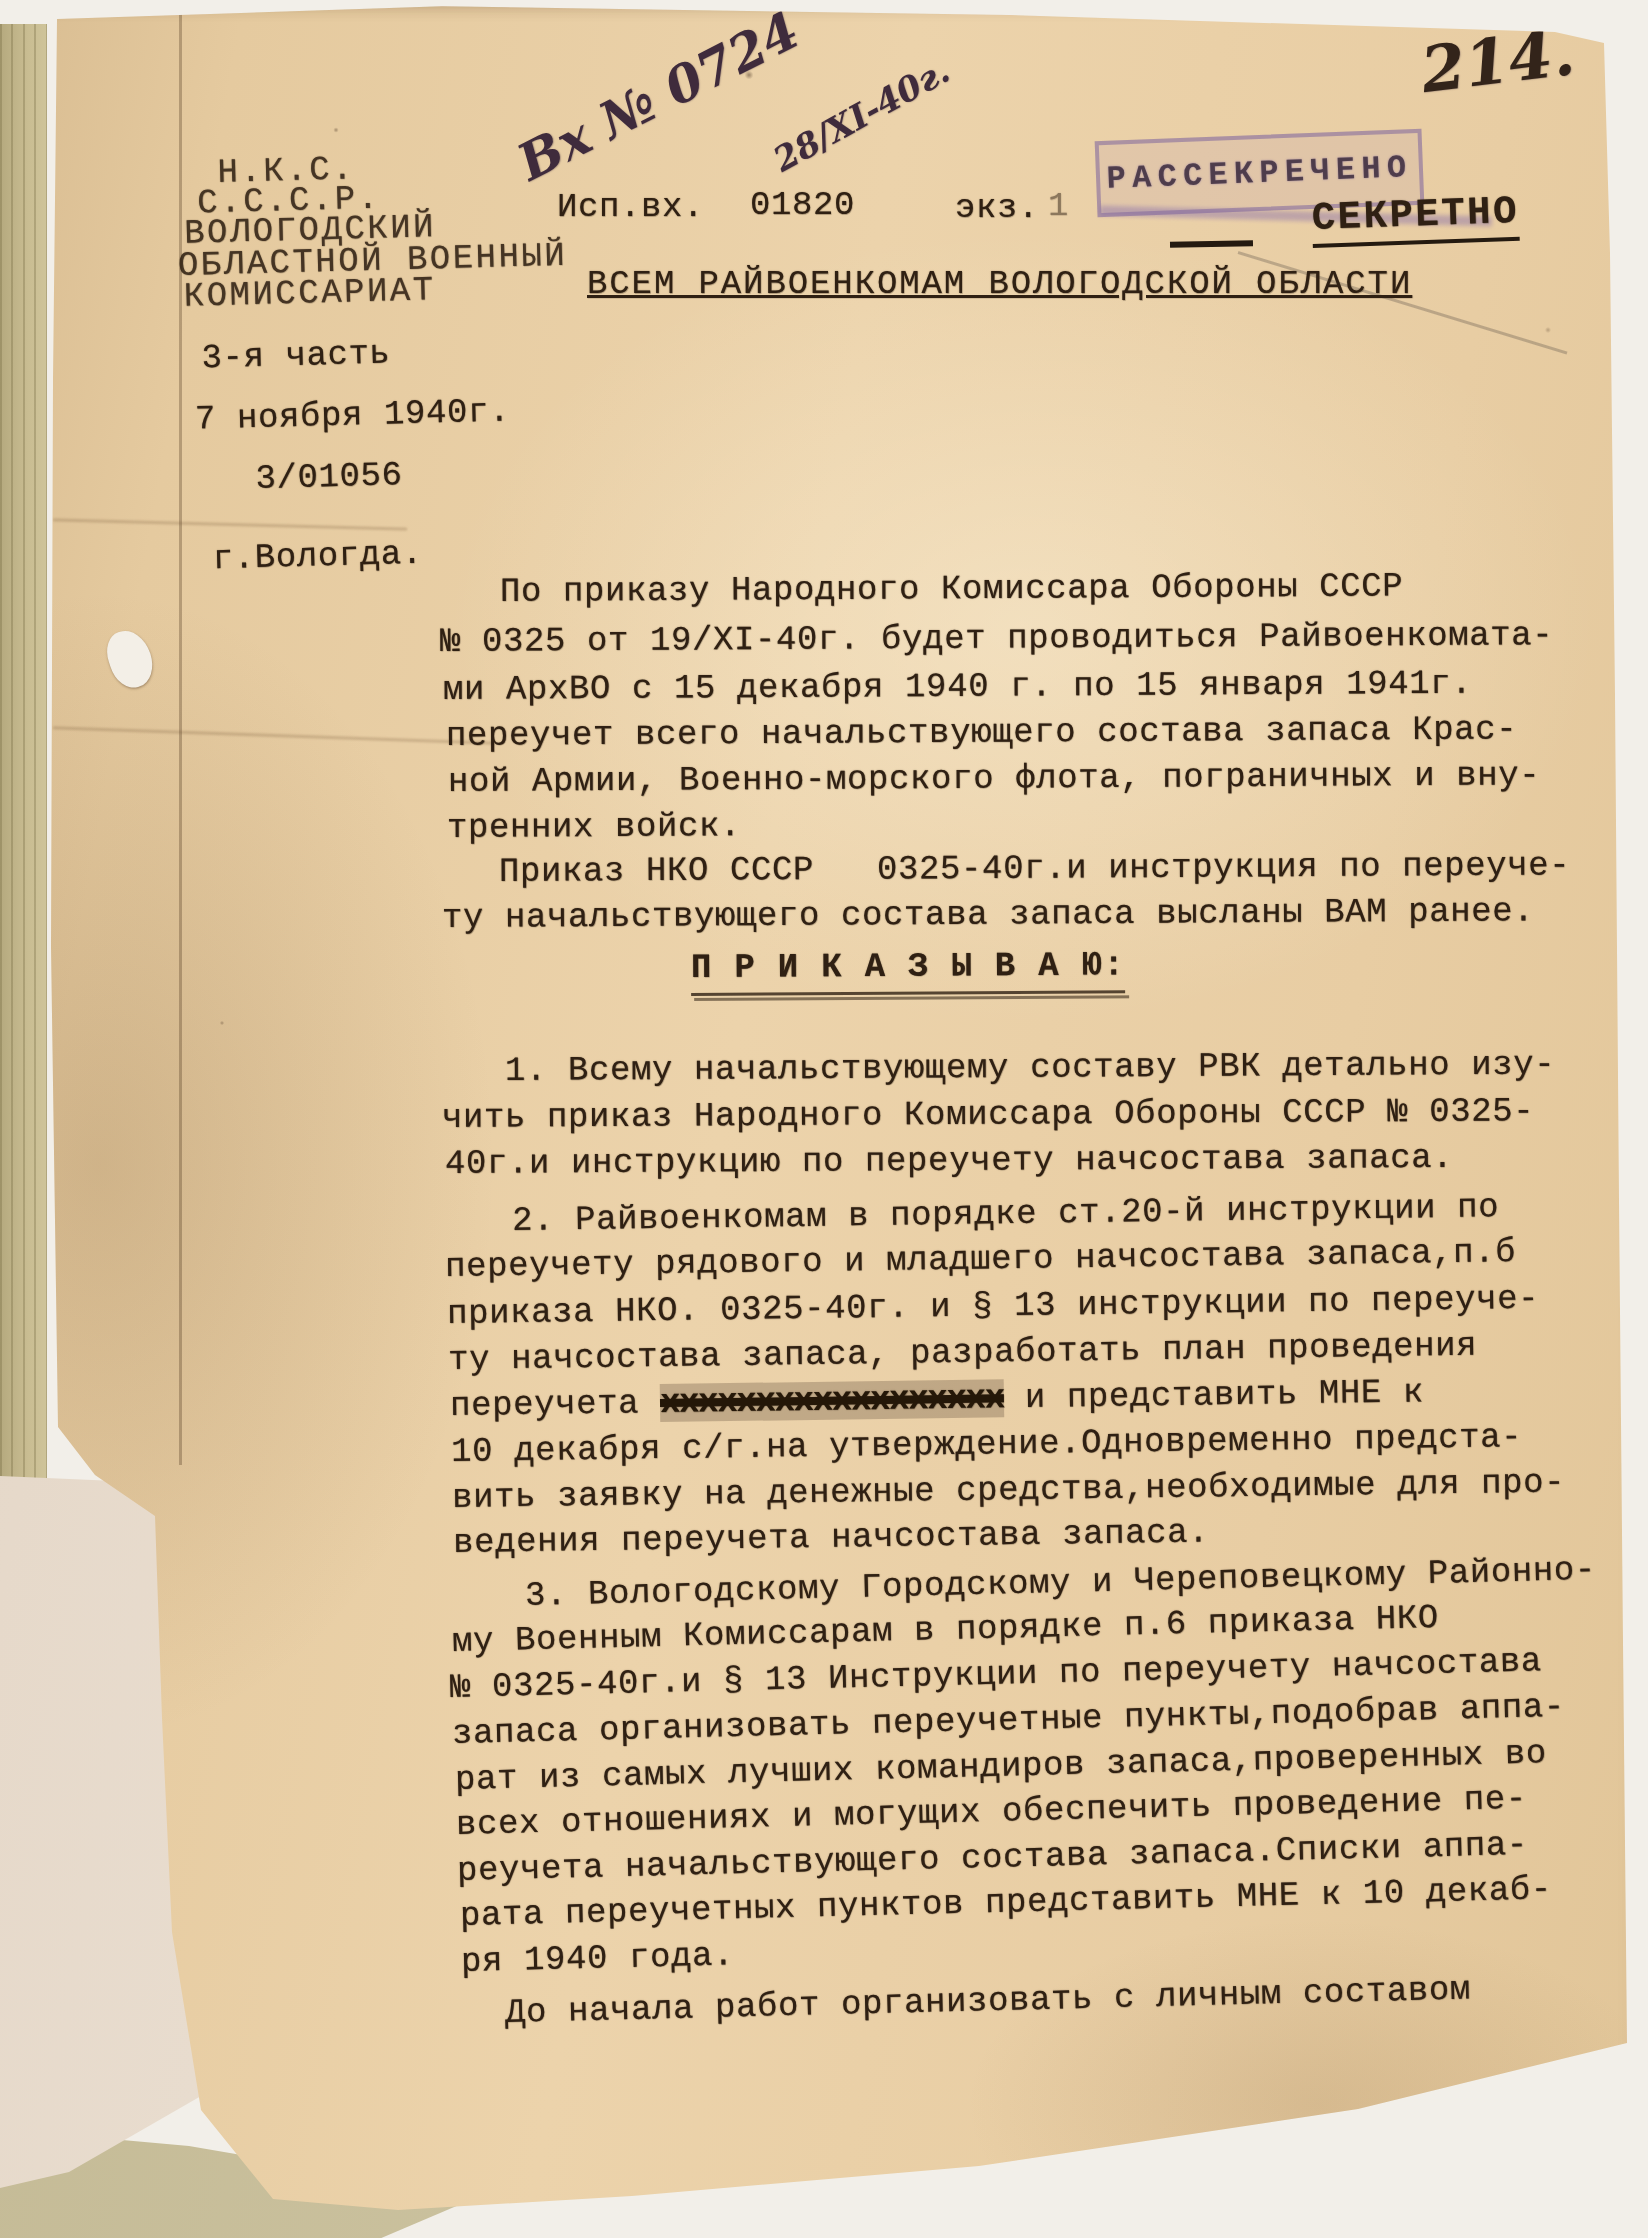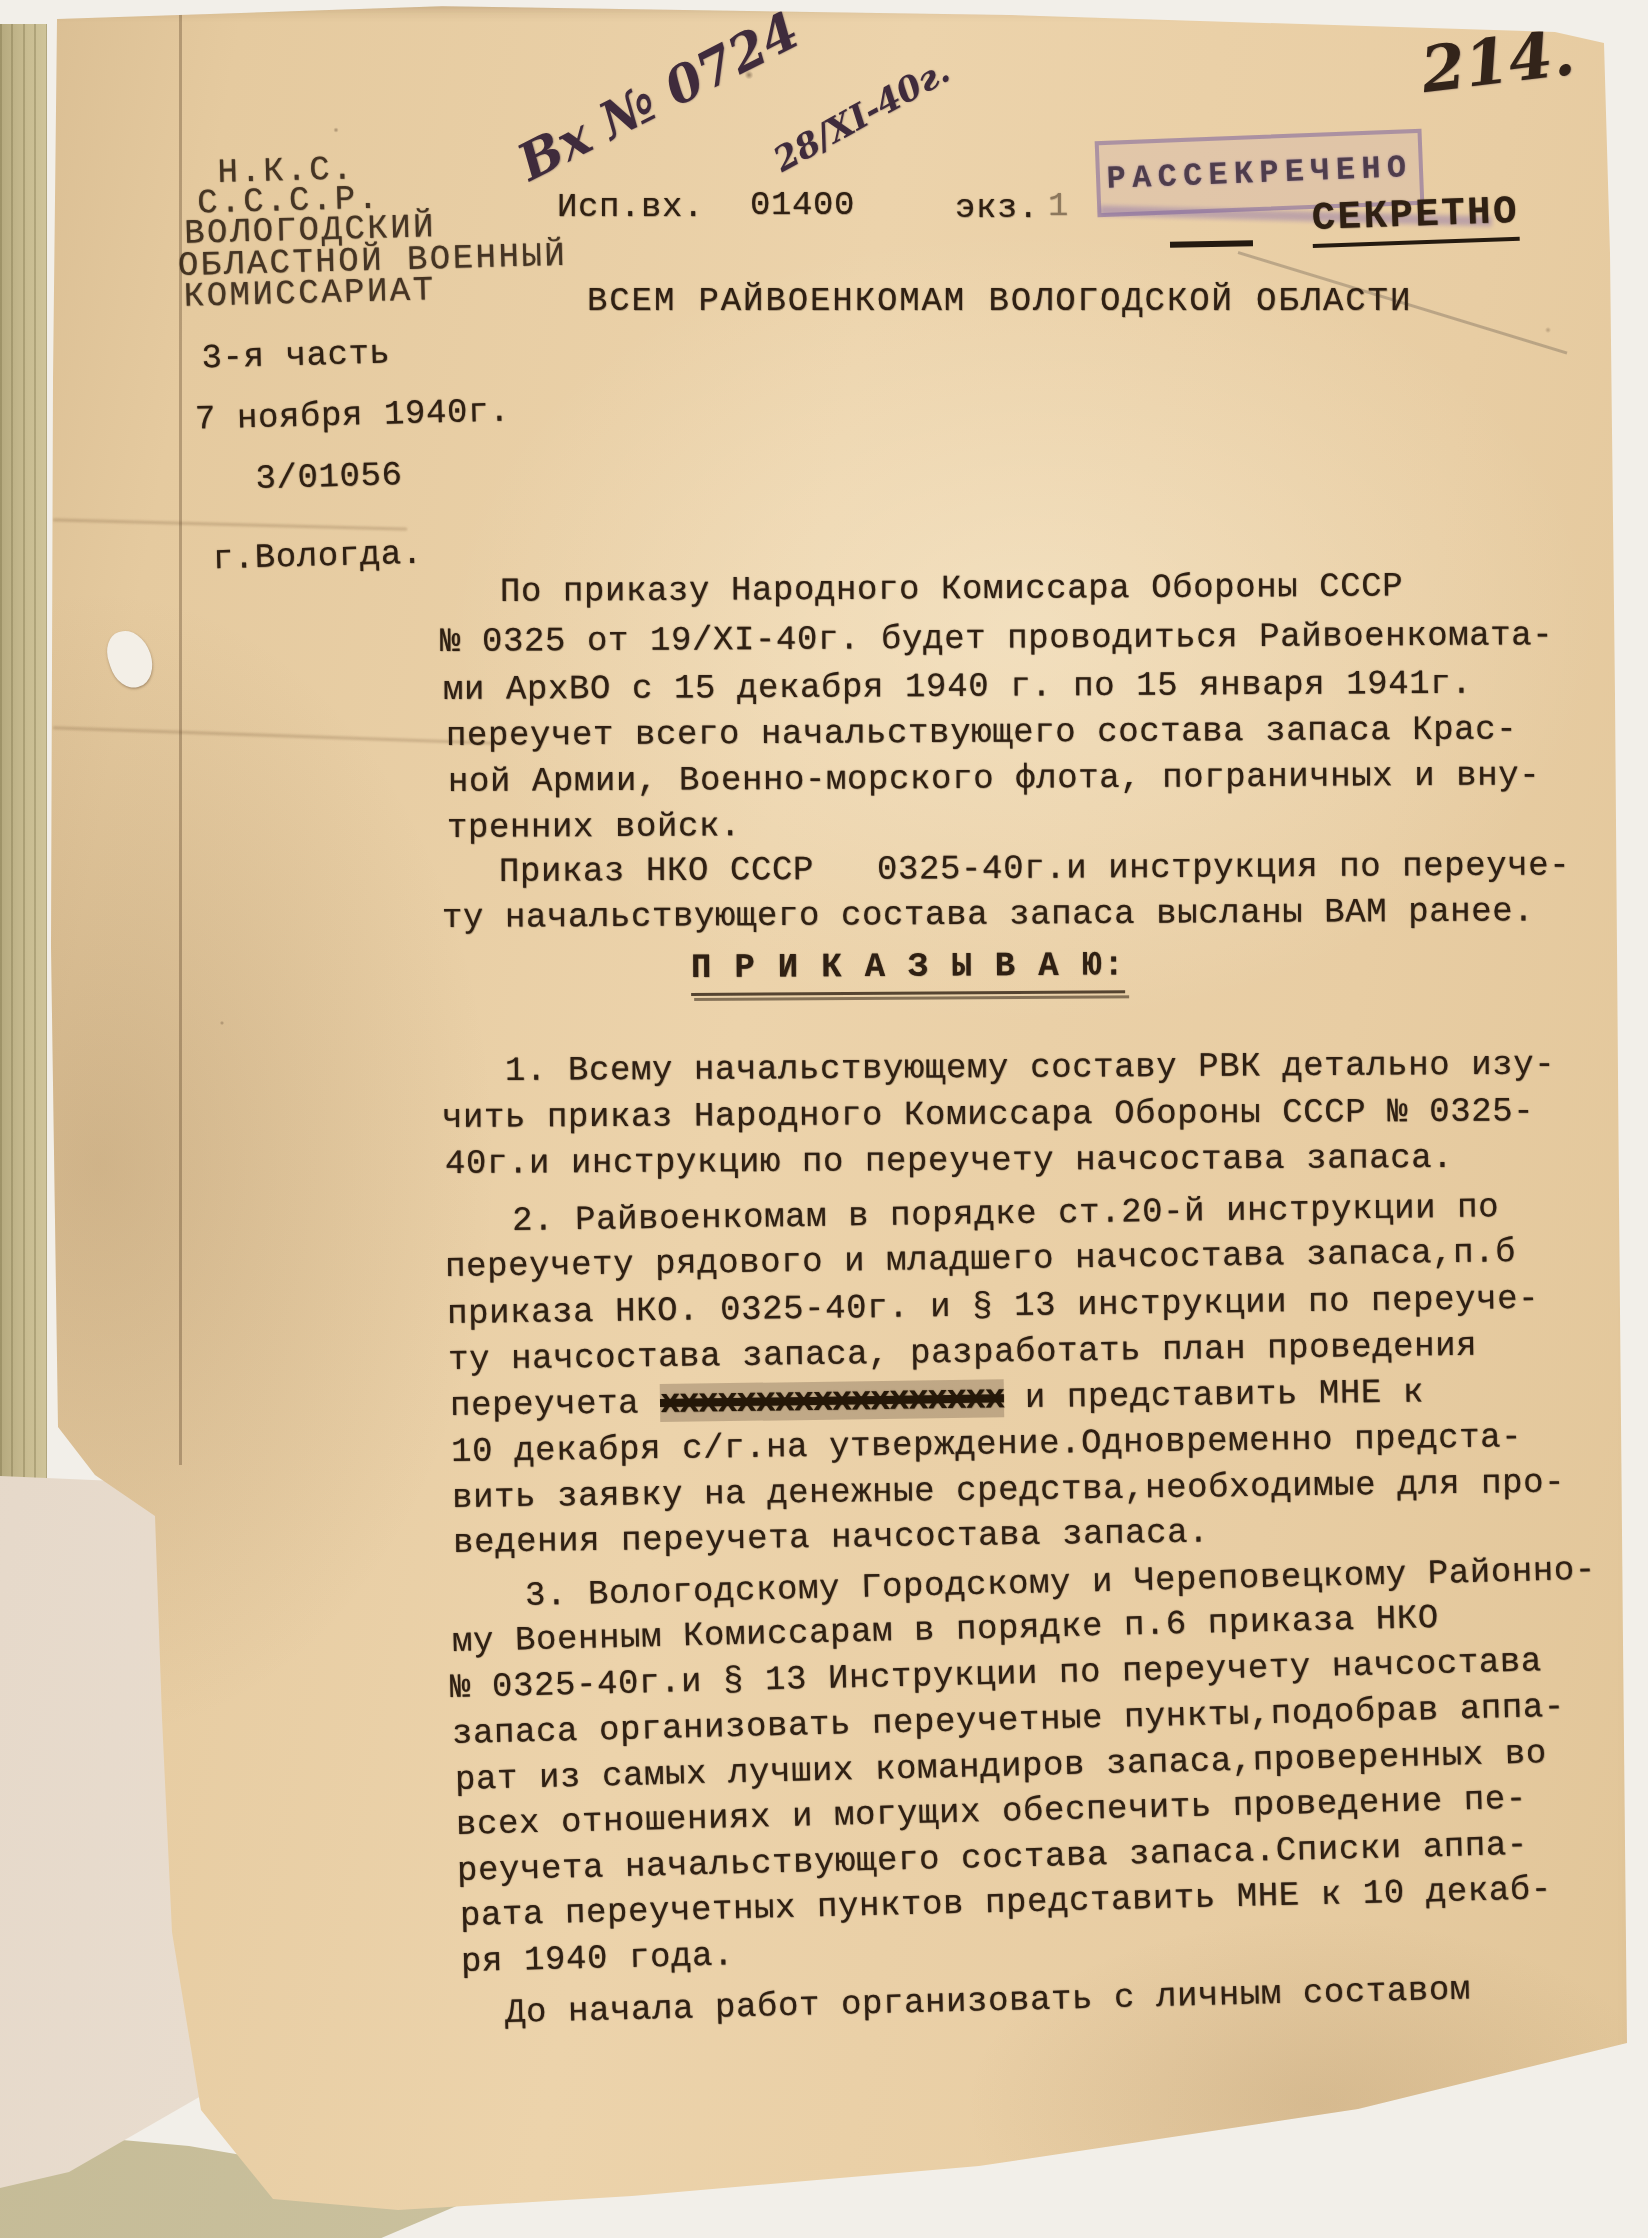--- a/index.html
+++ b/index.html
@@ -171,37 +171,37 @@
 
   <div class="stamp">
     <span>РАССЕКРЕЧЕНО</span>
   </div>
   <div class="stamp-smear"></div>
   <div class="tl secret" style="left:1312px;top:197px;">СЕКРЕТНО</div>
   <div class="copy-underline"></div>
   <div class="pencil-line"></div>
 
   <div class="tl" style="left:557px;top:188px;">Исп.вх.</div>
-  <div class="tl" style="left:750px;top:186px;">01400</div>
+  <div class="tl" style="left:750px;top:186px;">01820</div>
   <div class="tl" style="left:955px;top:189px;">экз.</div>
   <div class="tl faded" style="left:1048px;top:187px;opacity:.5;">1</div>
 
   <div class="lh-wrap">
     <div class="tl lh" style="left:218px;top:153px;">Н.К.С.</div>
     <div class="tl lh" style="left:197px;top:183px;">С.С.С.Р.</div>
     <div class="tl lh" style="left:183px;top:213px;">ВОЛОГОДСКИЙ</div>
     <div class="tl lh" style="left:176px;top:245px;">ОБЛАСТНОЙ ВОЕННЫЙ</div>
     <div class="tl lh" style="left:181px;top:276px;">КОМИССАРИАТ</div>
     <div class="tl" style="left:197px;top:338px;">3-я часть</div>
     <div class="tl" style="left:189px;top:399px;">7 ноября 1940г.</div>
     <div class="tl" style="left:248px;top:460px;">3/01056</div>
     <div class="tl" style="left:203px;top:539px;">г.Вологда.</div>
   </div>
 
-  <div class="tl addressee" style="left:587px;top:282px;">ВСЕМ РАЙВОЕНКОМАМ ВОЛОГОДСКОЙ ОБЛАСТИ</div>
+  <div class="tl addressee" style="left:587px;top:265px;text-decoration:underline;">ВСЕМ РАЙВОЕНКОМАМ ВОЛОГОДСКОЙ ОБЛАСТИ</div>
 
   <div class="tl r0" style="left:500px;top:573px;">По приказу Народного Комиссара Обороны СССР</div>
   <div class="tl r0" style="left:440px;top:623px;">№ 0325 от 19/XI-40г. будет проводиться Райвоенкомата-</div>
   <div class="tl r0" style="left:443px;top:671px;">ми АрхВО с 15 декабря 1940 г. по 15 января 1941г.</div>
   <div class="tl r0" style="left:446px;top:717px;">переучет всего начальствующего состава запаса Крас-</div>
   <div class="tl r0" style="left:448px;top:763px;">ной Армии, Военно-морского флота, пограничных и вну-</div>
   <div class="tl r0" style="left:447px;top:809px;">тренних войск.</div>
 
   <div class="tl r0" style="left:499px;top:853px;">Приказ НКО СССР   0325-40г.и инструкция по переуче-</div>
   <div class="tl r0" style="left:442px;top:899px;">ту начальствующего состава запаса высланы ВАМ ранее.</div>

